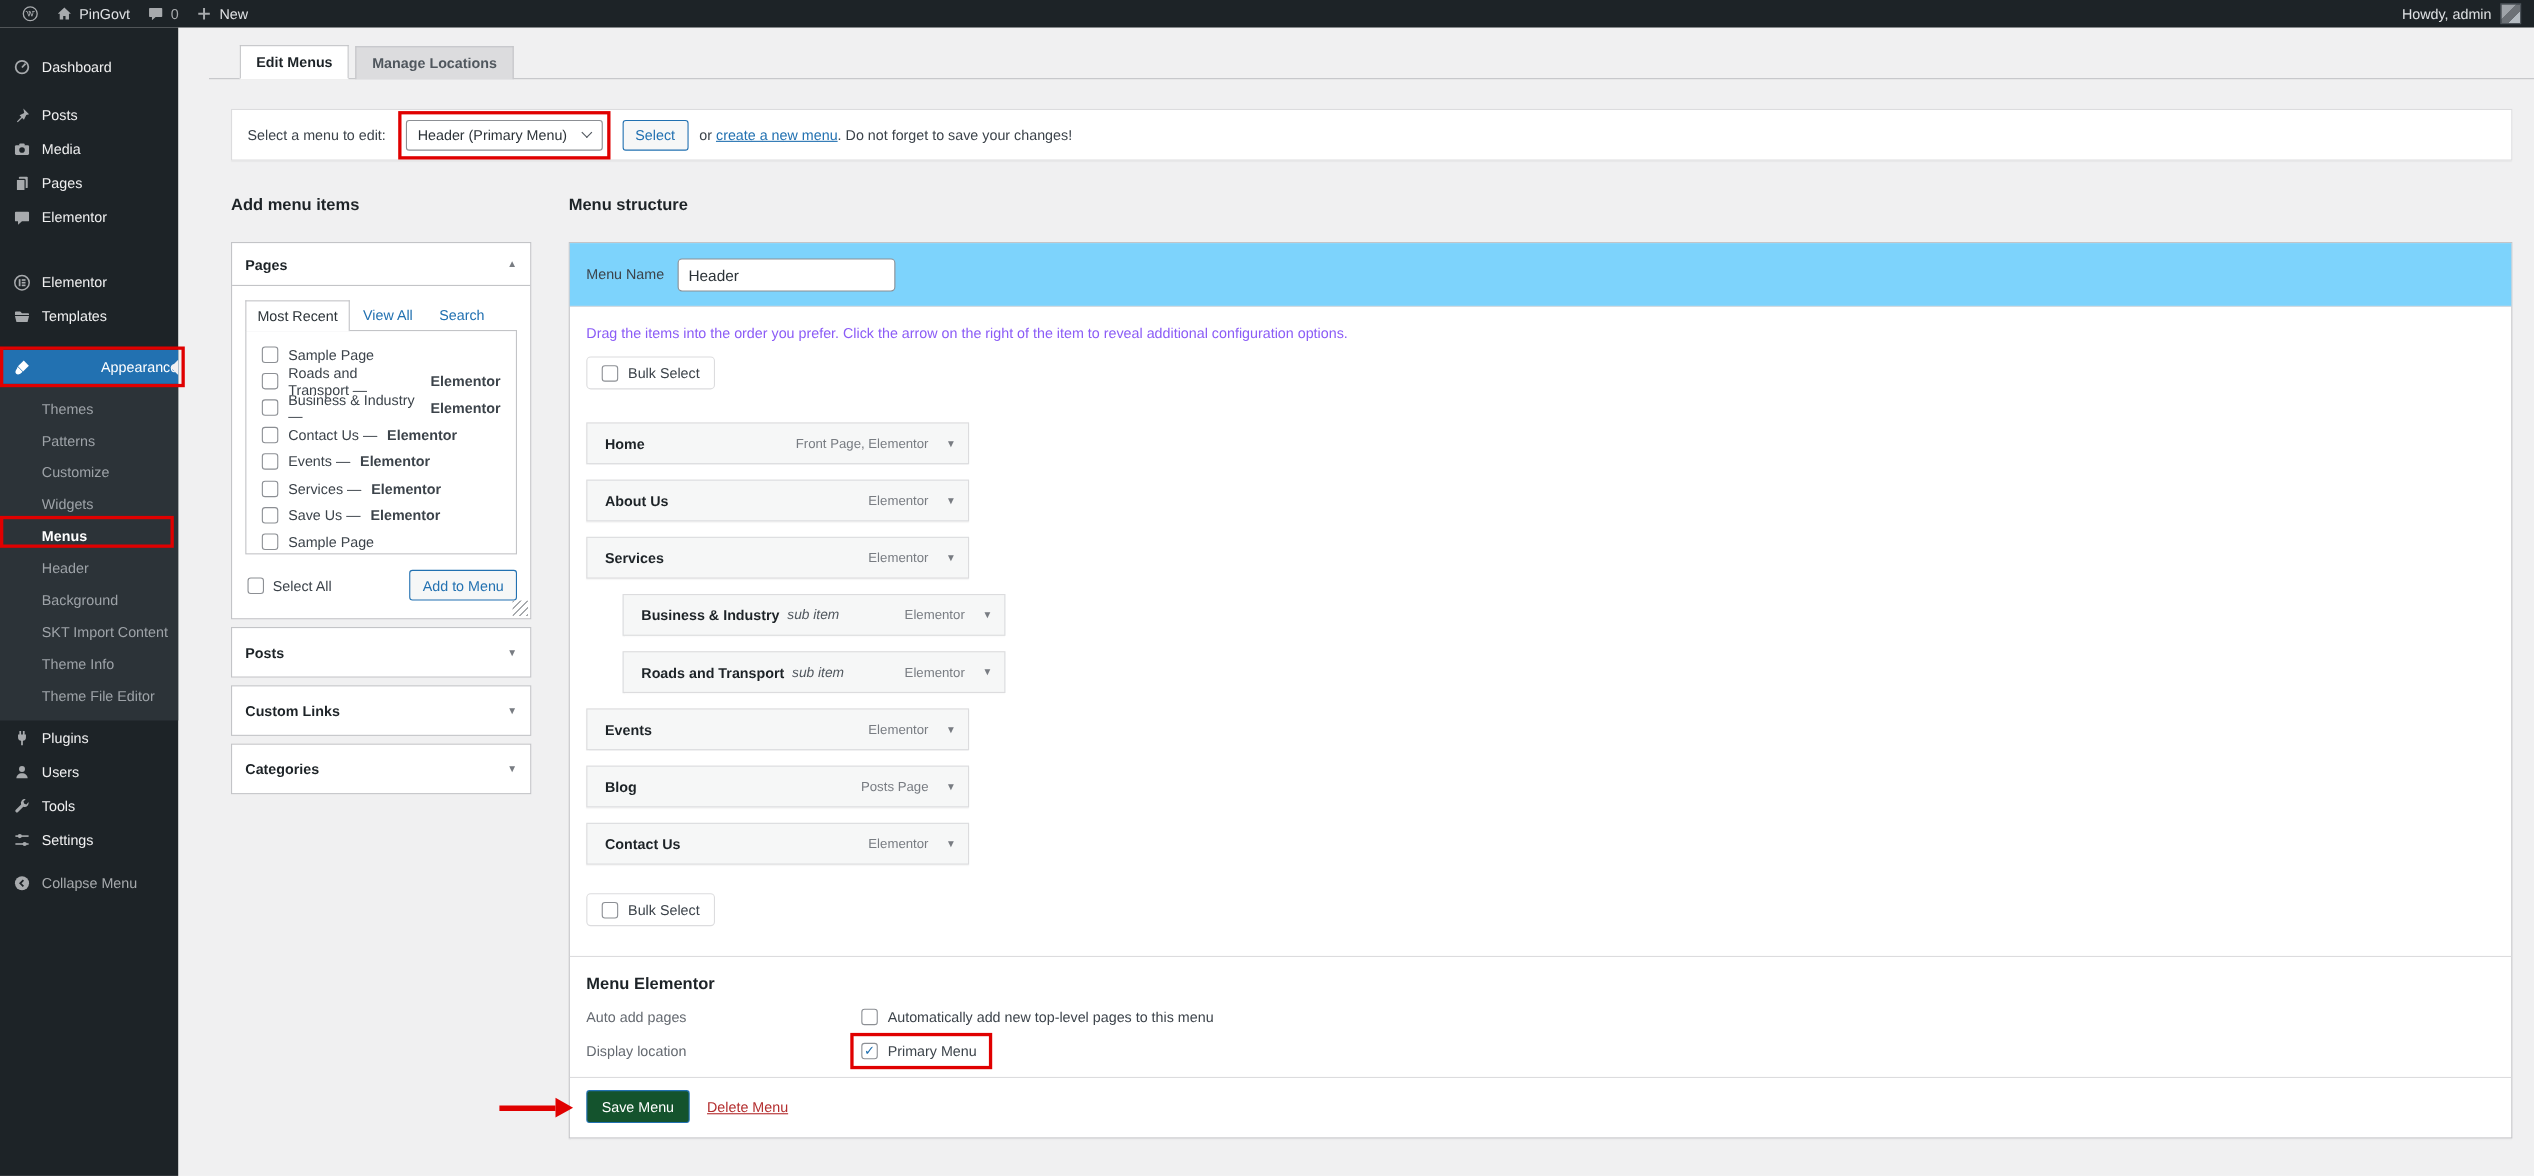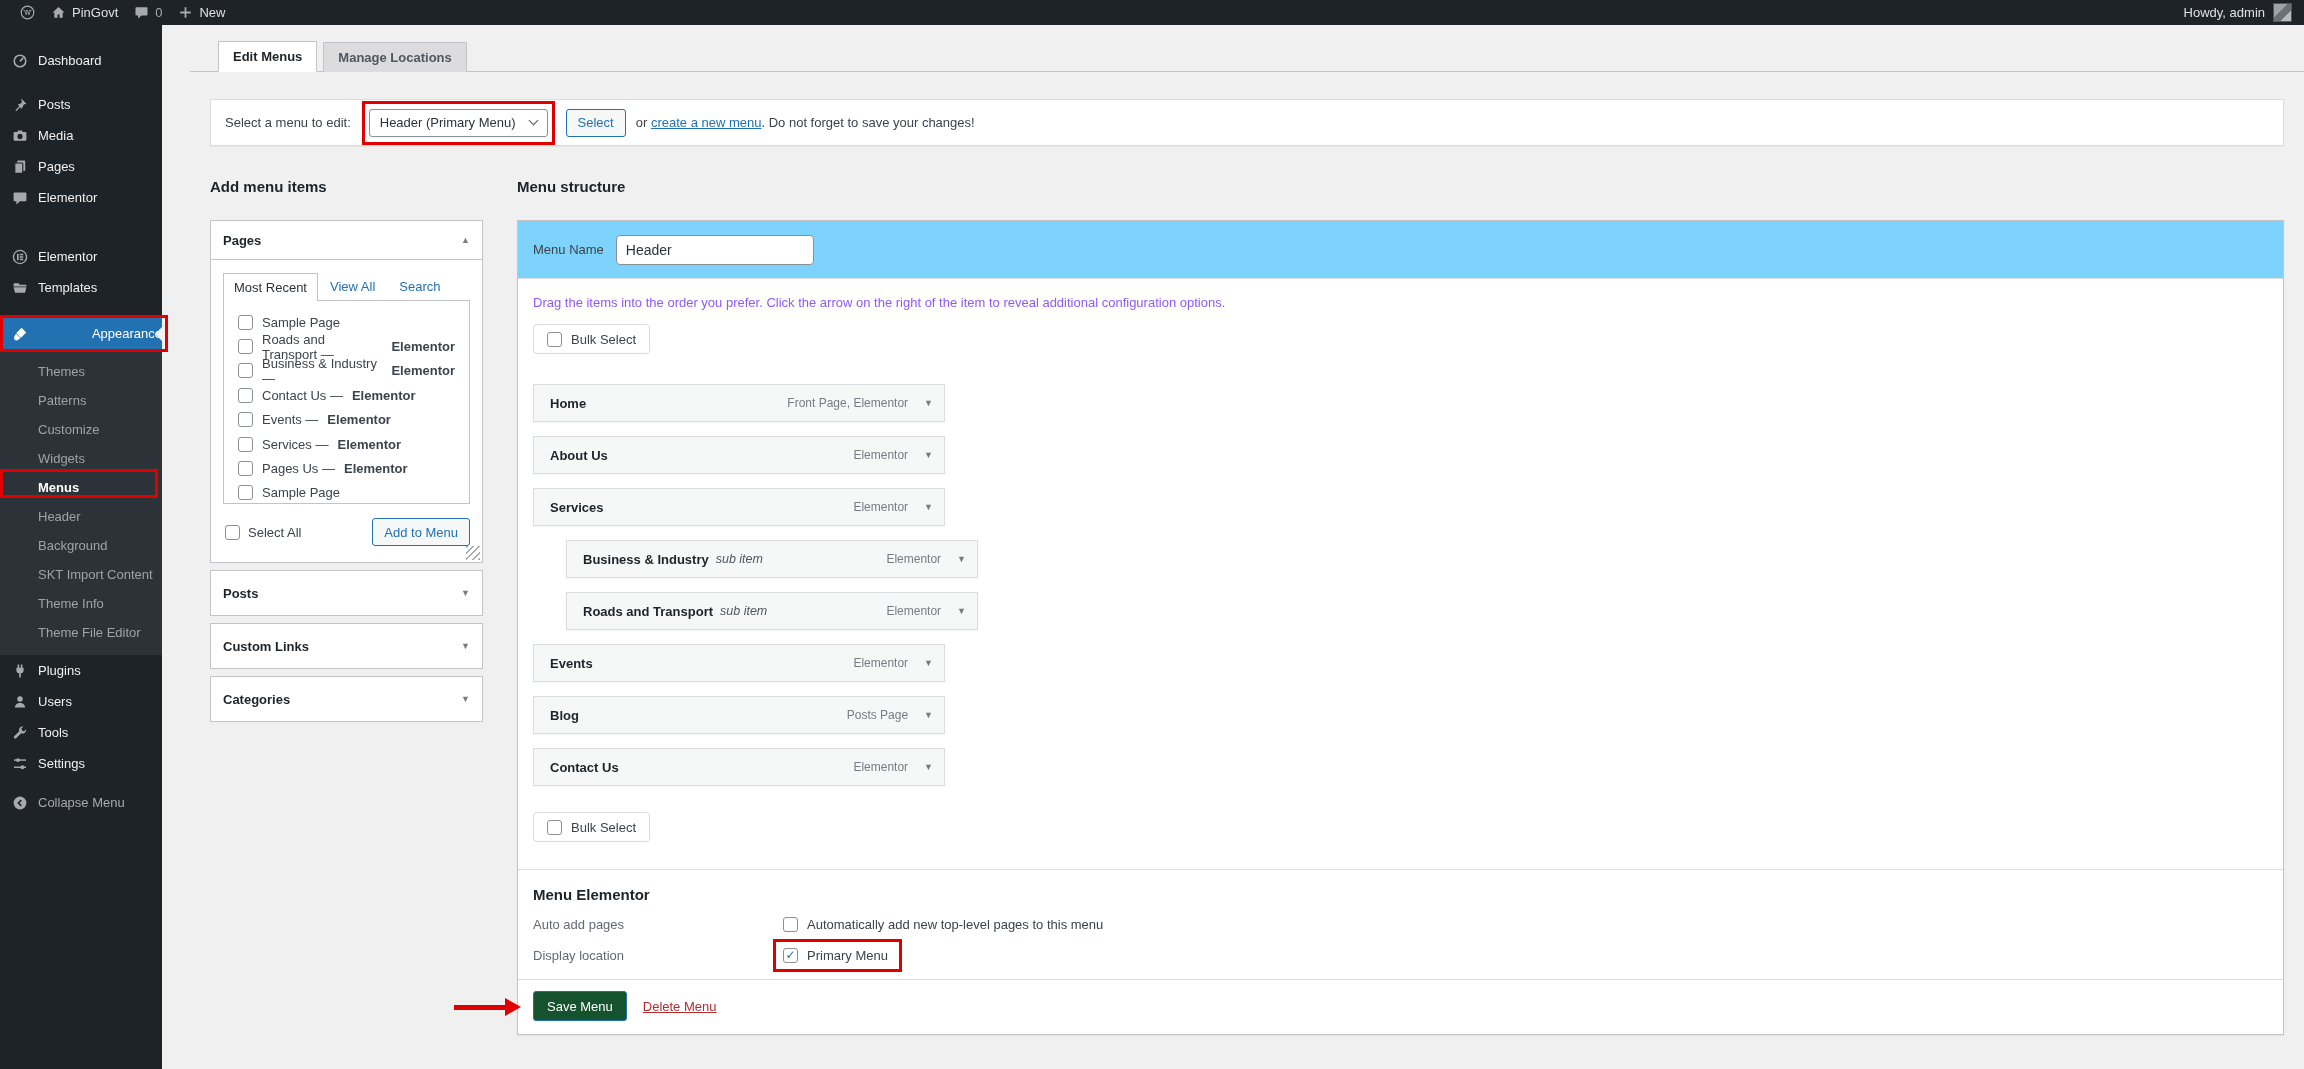--- a/index.html
+++ b/index.html
@@ -123,21 +123,21 @@
     width:198px; height:30px; border:1px solid #8c8f94; border-radius:4px;
     padding:0 9px; font-size:14px; color:#2c3338; font-family:inherit; background:#fff;
   }
   .drag-instructions { padding:16px 15px 0 15px; color:#8b5cf6; }
   .bulk-select {
     display:inline-flex; align-items:center; gap:9px; border:1px solid #dcdcde; border-radius:4px;
     padding:0 13px; height:30px; margin:14px 0 0 15px; cursor:pointer; background:#fff;
   }
   .menu-items { padding:8px 15px 0 15px; }
   .menu-item {
-    width:412px; height:38px; background:#f6f7f7; border:1px solid #dcdcde;
+    width:348px; height:38px; background:#f6f7f7; border:1px solid #dcdcde;
     display:flex; align-items:center; padding:0 11px 0 16px; margin-top:14px;
     box-shadow:0 1px 1px rgba(0,0,0,.04); cursor:move;
   }
   .menu-item.first { margin-top:22px; }
   .menu-item.sub { margin-left:33px; }
   .mi-label { font-weight:bold; color:#1d2327; font-size:13px; }
   .mi-sub { font-style:italic; color:#50575e; margin-left:7px; font-size:12.5px; }
   .mi-meta { margin-left:auto; color:#787c82; font-size:12px; }
   .mi-arrow { color:#787c82; font-size:9px; margin-left:16px; cursor:pointer; }
   .bulk2 { margin-top:26px; }
@@ -468,21 +468,21 @@
               </div>
 
               <div class="page-item">
                 <span class="cb"></span>
                 <span>Services —</span>
                 <span class="page-suffix">Elementor</span>
               </div>
 
               <div class="page-item">
                 <span class="cb"></span>
-                <span>Pages Us —</span>
+                <span>Save Us —</span>
                 <span class="page-suffix">Elementor</span>
               </div>
 
               <div class="page-item">
                 <span class="cb"></span>
                 <span>Sample Page</span>
 
               </div>
             </div>
           <div class="selectall-row">

